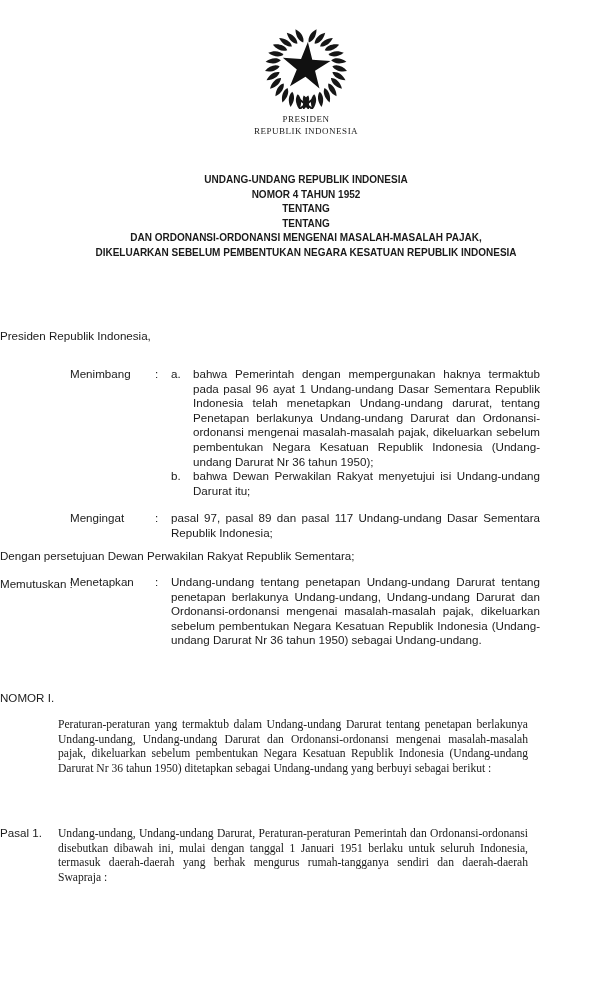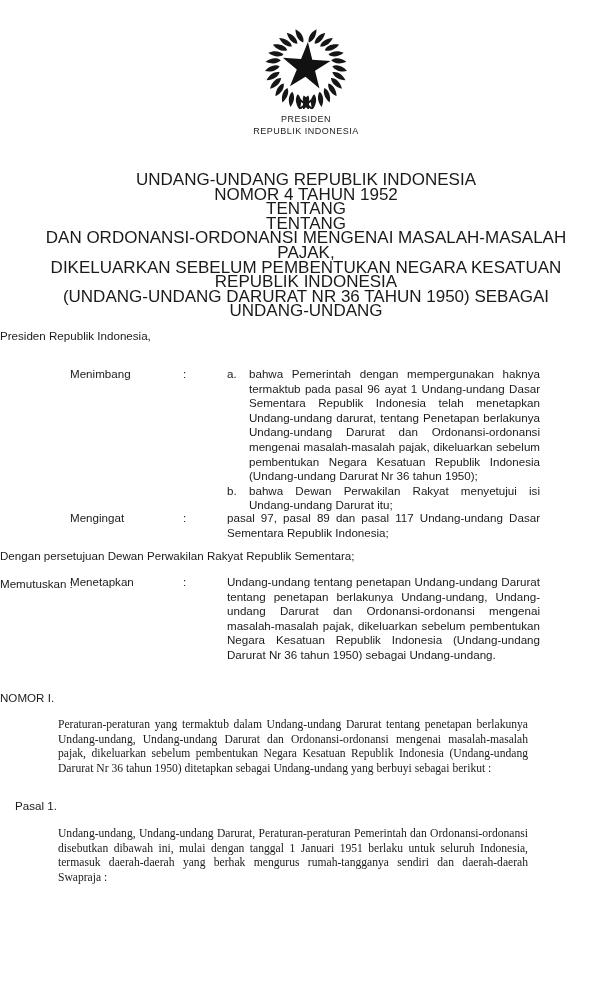--- a/index.html
+++ b/index.html
@@ -10,41 +10,40 @@
     background: #ffffff;
     font-family: "Liberation Sans", "DejaVu Sans", sans-serif;
     font-size: 11.6px;
     line-height: 14.6px;
     color: #1a1a1a;
     overflow: hidden;
   }
   .centered { position: absolute; left: 0; right: 0; }
   .emblem-wrap { position: absolute; top: 27px; left: 0; right: 0; text-align: center; }
   .org-line {
-    font-family: Liberation Sans, sans-serif;
+    font-family: Liberation Serif, serif;
     font-size: 9px;
     line-height: 12px;
     letter-spacing: 0.5px;
     color: #222;
   }
   .title-block {
     position: absolute;
     top: 173px; left: 30px; right: 30px;
     text-align: center;
-    font-weight: normal;
-    font-size: 17px;
+    font-weight: bold;
+    font-size: 10px;
     line-height: 14.6px;
   }
   .clause {
     position: absolute;
     left: 70px; width: 470px;
     display: grid;
     grid-template-columns: 85px 16px 1fr;
     align-items: start;
-    gap: 28px;
   }
   .clause .content { text-align: justify; }
   .item { display: grid; grid-template-columns: 22px 1fr; }
   .item .itext { text-align: justify; }
   .para {
     position: absolute;
     left: 58px; width: 470px;
     text-align: justify;
     font-family: Liberation Serif, serif;
   }
@@ -84,21 +83,20 @@
     <div class="org-line">REPUBLIK INDONESIA</div>
   </div>
 
   <div class="title-block">
     <div>UNDANG-UNDANG REPUBLIK INDONESIA</div>
     <div>NOMOR 4 TAHUN 1952</div>
     <div>TENTANG</div>
     <div>TENTANG</div>
     <div>DAN ORDONANSI-ORDONANSI MENGENAI MASALAH-MASALAH PAJAK,</div>
     <div>DIKELUARKAN SEBELUM PEMBENTUKAN NEGARA KESATUAN REPUBLIK INDONESIA</div>
-    <div>(UNDANG-UNDANG DARURAT NR 36 TAHUN 1950) SEBAGAI UNDANG-UNDANG</div>
   </div>
 
   <div class="centered" style="top:329px;">Presiden Republik Indonesia,</div>
 
   <div class="clause" style="top:367px;">
     <div>Menimbang</div>
     <div>:</div>
     <div class="content">
       <div class="item">
         <div>a.</div>
@@ -123,16 +121,16 @@
 
   <div class="clause" style="top:575px;">
     <div>Menetapkan</div>
     <div>:</div>
     <div class="content">Undang-undang tentang penetapan Undang-undang Darurat tentang penetapan berlakunya Undang-undang, Undang-undang Darurat dan Ordonansi-ordonansi mengenai masalah-masalah pajak, dikeluarkan sebelum pembentukan Negara Kesatuan Republik Indonesia (Undang-undang Darurat Nr 36 tahun 1950) sebagai Undang-undang.</div>
   </div>
 
   <div class="centered" style="top:691px;">NOMOR I.</div>
   <div class="para" style="top:718px;">Peraturan-peraturan yang termaktub dalam Undang-undang Darurat tentang penetapan berlakunya Undang-undang, Undang-undang Darurat dan Ordonansi-ordonansi mengenai masalah-masalah pajak, dikeluarkan sebelum pembentukan Negara Kesatuan Republik Indonesia (Undang-undang Darurat Nr 36 tahun 1950) ditetapkan sebagai Undang-undang yang berbuyi sebagai berikut :</div>
 
-  <div class="centered" style="top:799px;padding-left:15px;">Pasal 1.</div>
+  <div class="centered" style="top:826px;">Pasal 1.</div>
   <div class="para" style="top:827px;">Undang-undang, Undang-undang Darurat, Peraturan-peraturan Pemerintah dan Ordonansi-ordonansi disebutkan dibawah ini, mulai dengan tanggal 1 Januari 1951 berlaku untuk seluruh Indonesia, termasuk daerah-daerah yang berhak mengurus rumah-tangganya sendiri dan daerah-daerah Swapraja :</div>
 
 </div>
 
 </body></html>

